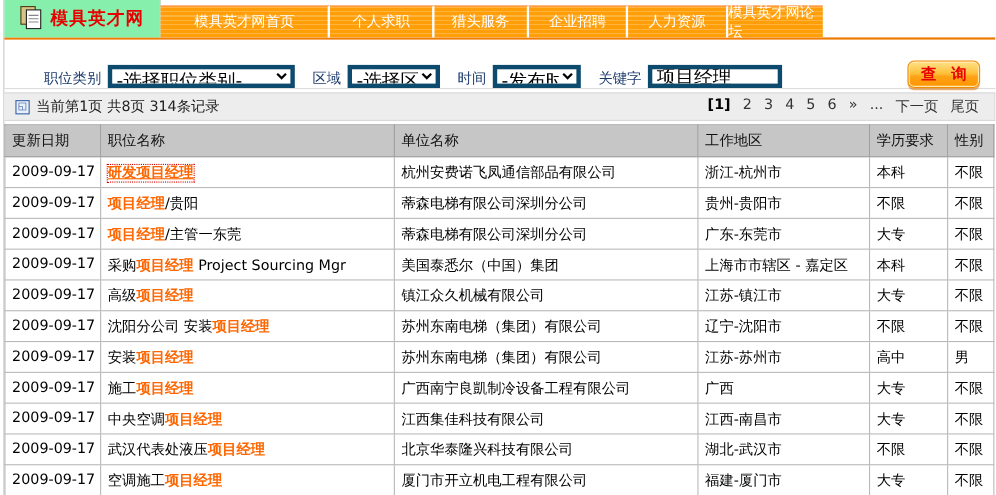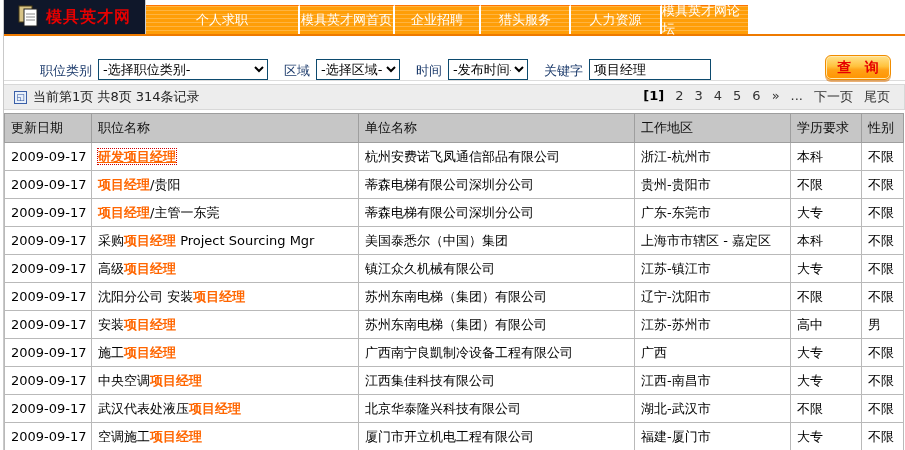--- a/index.html
+++ b/index.html
@@ -2,40 +2,40 @@
 <html><head>
 <meta charset="utf-8">
 <style>
   * { margin:0; padding:0; box-sizing:border-box; }
   html,body { width:905px; height:450px; background:#fff; overflow:hidden;
               font-family:"DejaVu Sans","Liberation Sans",sans-serif; font-size:12px; color:#000; }
   .page { margin-left:3px; border-left:1px solid #c9c9c9; height:450px; background:#fff; }
 
   
   .header { display:flex; height:36px; border-bottom:2px solid #ee7a00; }
-  .logo { width:142px; background:#0f172a; border-right:1px solid #cfcfcf;
+  .logo { width:142px; background:#86efac; border-right:1px solid #cfcfcf;
           display:flex; align-items:center; justify-content:center; gap:7px; }
   .logo-text { color:#e60000; font-weight:bold; font-size:16px; letter-spacing:1px; }
   .tabs { flex:1; display:flex; padding-top:5px; }
   .tab { height:29px; display:flex; align-items:center; justify-content:center;
          color:#fff; font-size:13px; cursor:pointer; border-right:2px solid #fff;
          border-top:1px solid #ff7300;
          background:repeating-linear-gradient(180deg,#ffb440 0 1px,#ff9e07 1px 4px); }
   .tab:last-child { border-right:none; }
   .tab:nth-child(1){ width:154px; } .tab:nth-child(2){ width:95px; }
   .tab:nth-child(3){ width:86px; }  .tab:nth-child(4){ width:90px; }
   .tab:nth-child(5){ width:91px; }  .tab:nth-child(6){ width:86px; }
   .tab:nth-child(7){ flex:1; }
 
   
   .searchbar { height:45px; display:flex; align-items:flex-end; gap:6px;
                padding-left:36px; border-bottom:1px solid #dcdcdc; }
   .searchbar label { color:#1b3a6b; font-size:13px; white-space:nowrap; }
   .searchbar select, .searchbar input[type=text] {
-      border:1px solid #0c4a6e; background:#fff; font-size:13px; height:21px;
+      border:4px solid #0c4a6e; background:#fff; font-size:17px; height:21px;
       font-family:"DejaVu Sans","Liberation Sans",sans-serif; }
   select.cat { width:170px; margin-right:10px; }
   select.reg { width:84px;  margin-right:10px; }
   select.tim { width:80px;  margin-right:10px; }
   input.kw  { width:122px; padding:1px 4px; margin-right:16px; }
   .scopes { display:flex; align-items:center; gap:4px; margin-right:20px; white-space:nowrap; }
   .scopes label { color:#000; font-size:13px; margin-right:6px; }
   .btn-search { margin-left:auto; margin-right:14px; width:66px; height:25px;
       border:1px solid #f08c00; border-radius:6px; cursor:pointer;
       background:linear-gradient(#ffe18a,#ffc23d 45%,#ffa217 60%,#ff9400);
@@ -80,24 +80,24 @@
           <rect x="1" y="1" width="13" height="16" fill="#d8c487" stroke="#4a3c15"></rect>
           <rect x="6" y="4" width="13" height="17" fill="#ffffff" stroke="#222222"></rect>
           <line x1="8" y1="9" x2="17" y2="9" stroke="#888" stroke-width="1"></line>
           <line x1="8" y1="12" x2="17" y2="12" stroke="#888" stroke-width="1"></line>
           <line x1="8" y1="15" x2="17" y2="15" stroke="#888" stroke-width="1"></line>
         </svg>
       </span>
       <span class="logo-text">模具英才网</span>
     </div>
     <div class="tabs" id="tabs">
+        <div class="tab">模具英才网首页</div>
         <div class="tab">个人求职</div>
-        <div class="tab">模具英才网首页</div>
+        <div class="tab">猎头服务</div>
         <div class="tab">企业招聘</div>
-        <div class="tab">猎头服务</div>
         <div class="tab">人力资源</div>
         <div class="tab">模具英才网论坛</div>
       </div>
   </div>
 
   <div class="searchbar">
     <label>职位类别</label>
     <select class="cat" id="sel-cat"><option>-选择职位类别-</option></select>
     <label>区域</label>
     <select class="reg" id="sel-reg"><option>-选择区域-</option></select>

